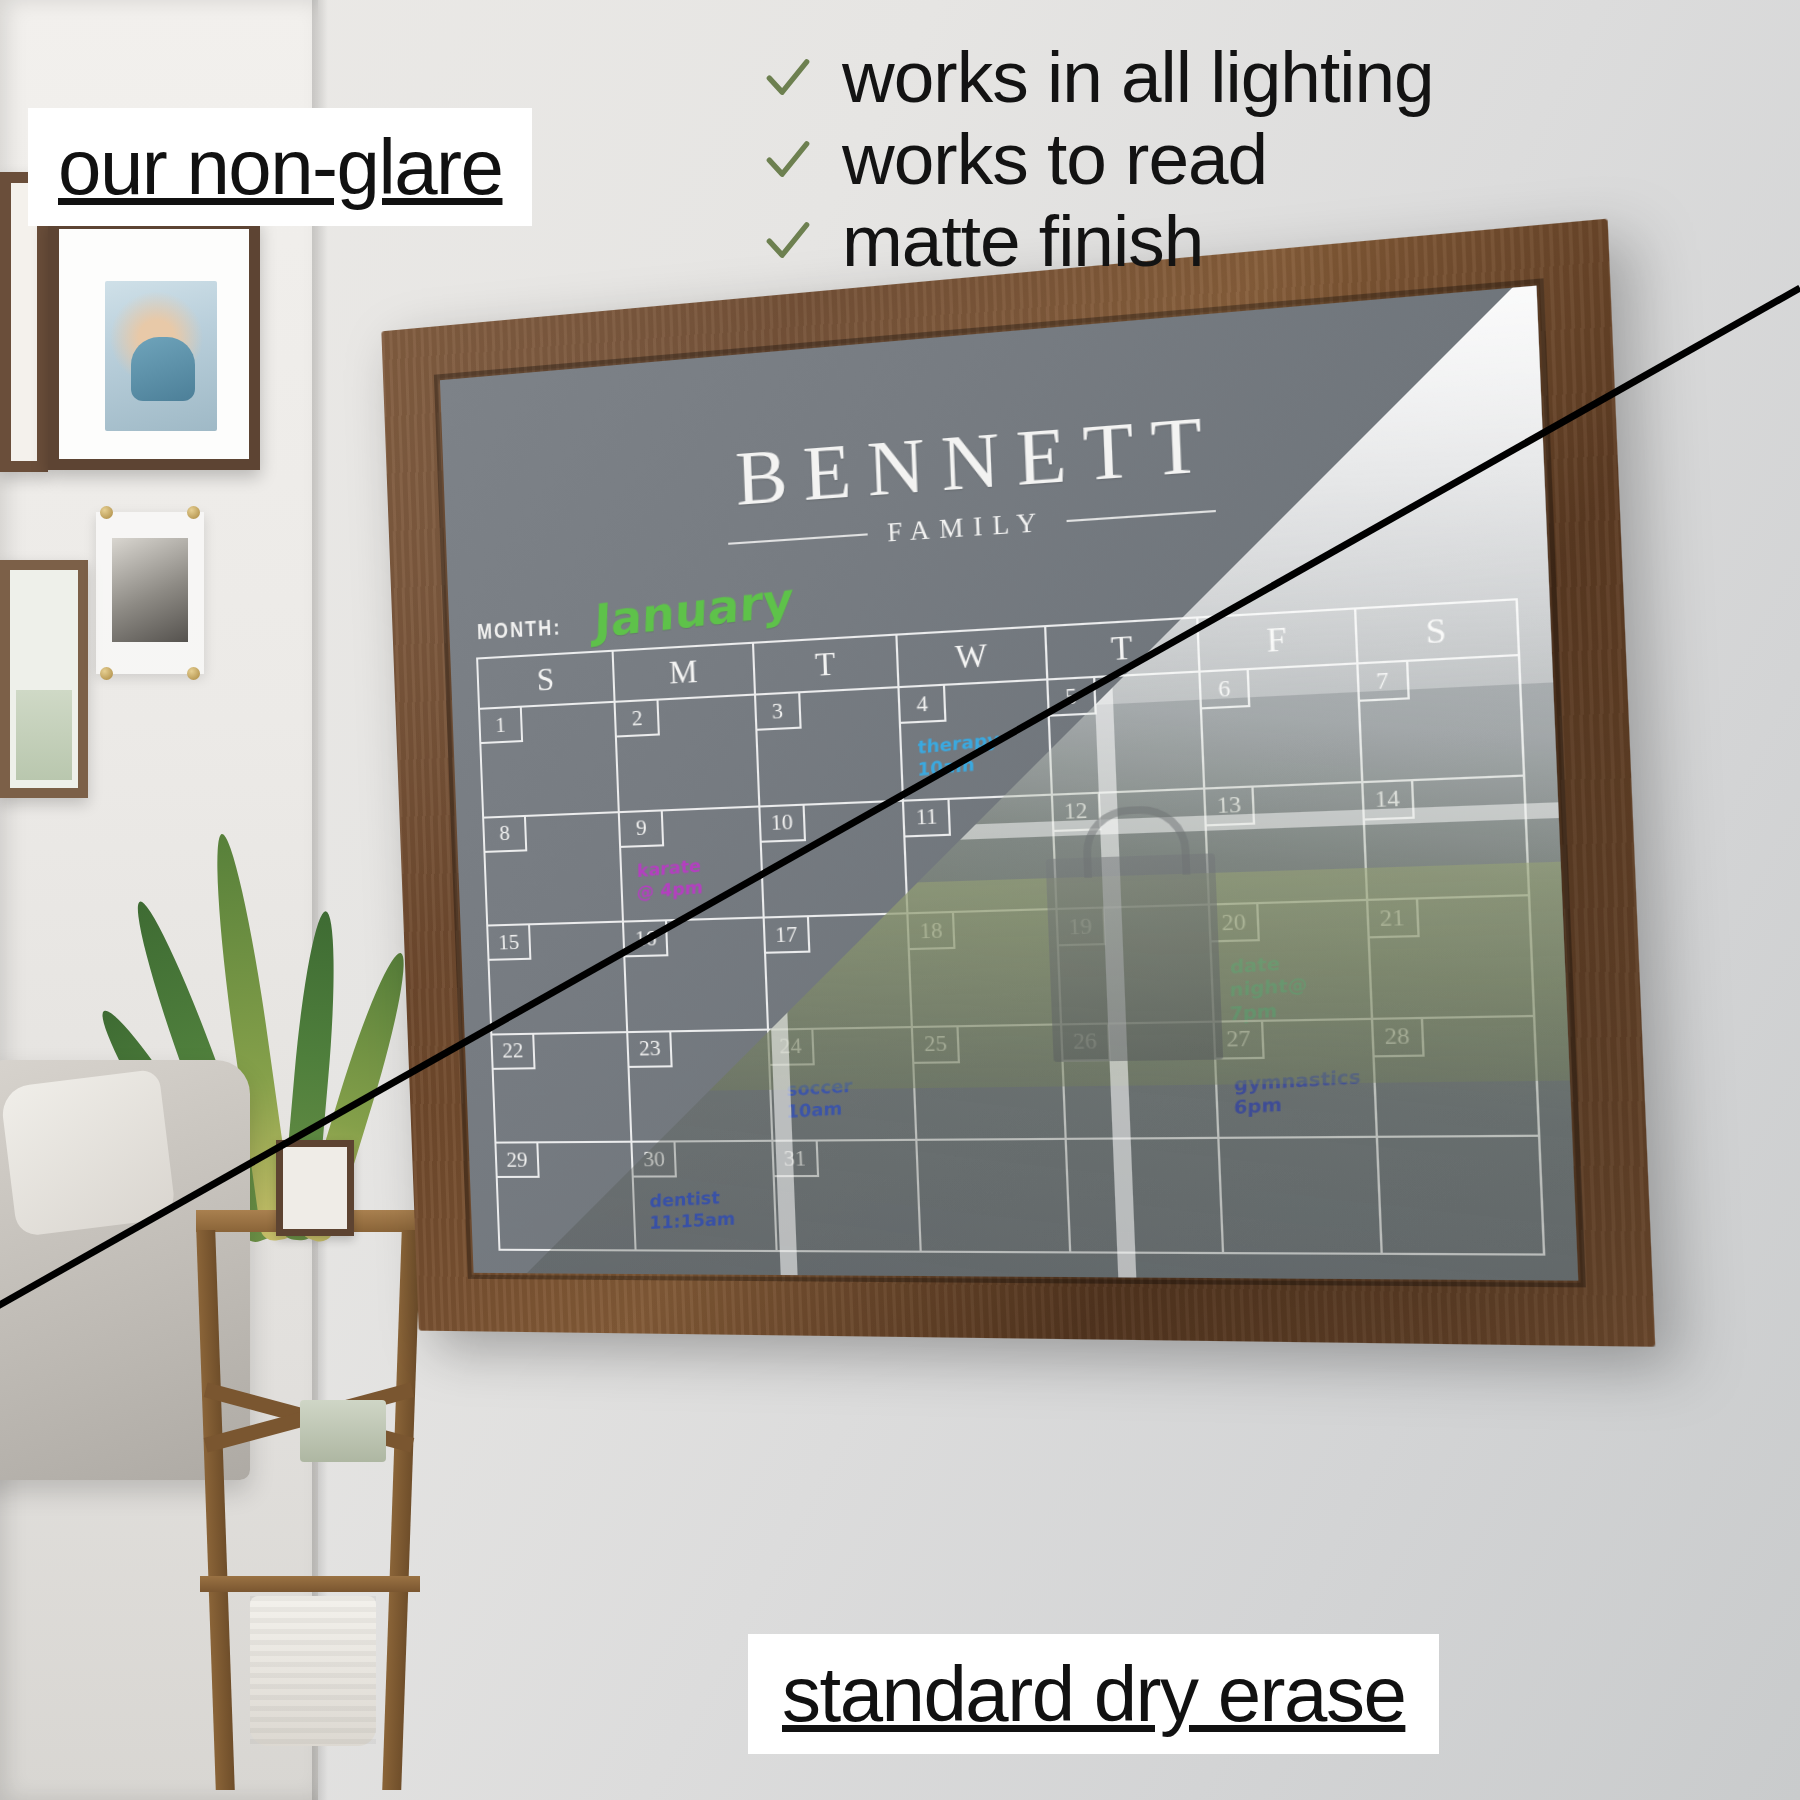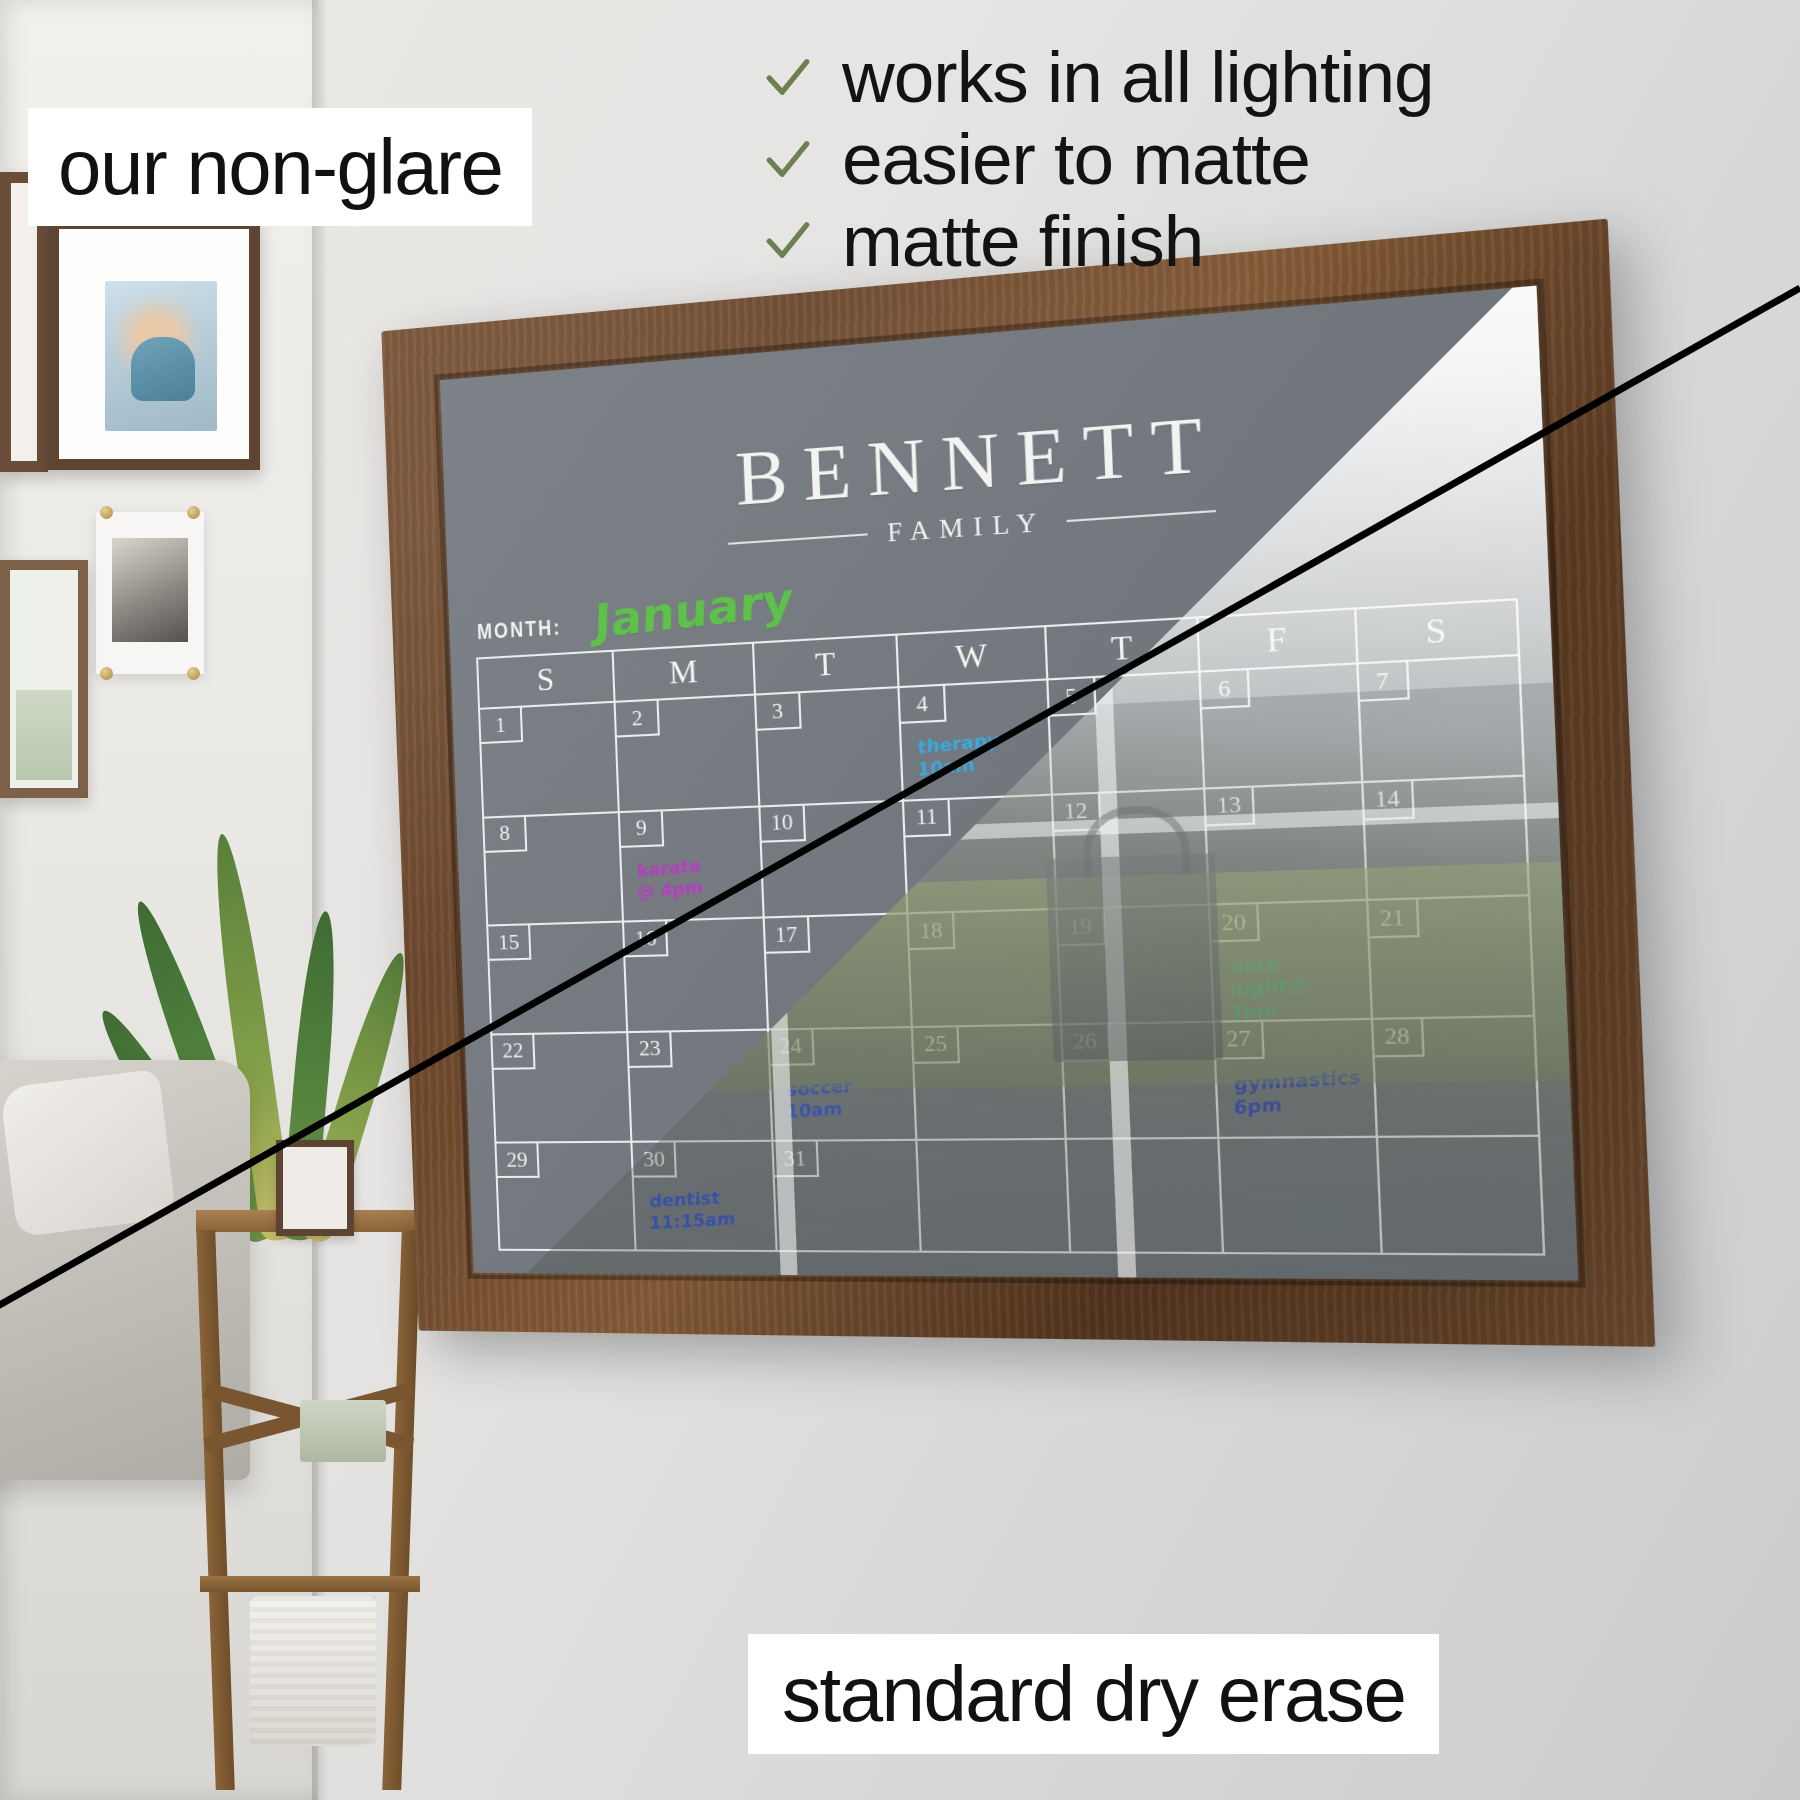--- a/index.html
+++ b/index.html
@@ -289,21 +289,21 @@
   
   #splitline {
     position:absolute; left:0; top:0; width:1800px; height:1800px; pointer-events:none;
   }
 
   
   .label-box {
     position:absolute; background:#ffffff;
     display:flex; align-items:center;
     font-family:"Liberation Sans", sans-serif;
-    color:#111111; white-space:nowrap;
+    color:#111111; white-space:nowrap;text-decoration:underline;
   }
   #label-nonglare {
     left:28px; top:108px; height:118px; padding:0 30px;
     font-size:78px; letter-spacing:-1.5px;
   }
   #label-standard {
     left:748px; top:1634px; height:120px; padding:18px 34px;
     font-size:78px; letter-spacing:-1.5px;
   }
 
@@ -571,21 +571,21 @@
         </svg>
       </span>
       <span class="ftext">works in all lighting</span>
     </div>
     <div class="feat">
       <span class="check">
         <svg viewBox="0 0 24 24" fill="none" stroke="#6d8050" stroke-width="2.3" stroke-linecap="round" stroke-linejoin="round">
           <polyline points="4,12.5 9.5,18.5 20,5.5"></polyline>
         </svg>
       </span>
-      <span class="ftext">easier to matte</span>
+      <span class="ftext">works to read</span>
     </div>
     <div class="feat">
       <span class="check">
         <svg viewBox="0 0 24 24" fill="none" stroke="#6d8050" stroke-width="2.3" stroke-linecap="round" stroke-linejoin="round">
           <polyline points="4,12.5 9.5,18.5 20,5.5"></polyline>
         </svg>
       </span>
       <span class="ftext">matte finish</span>
     </div>
   </div>

